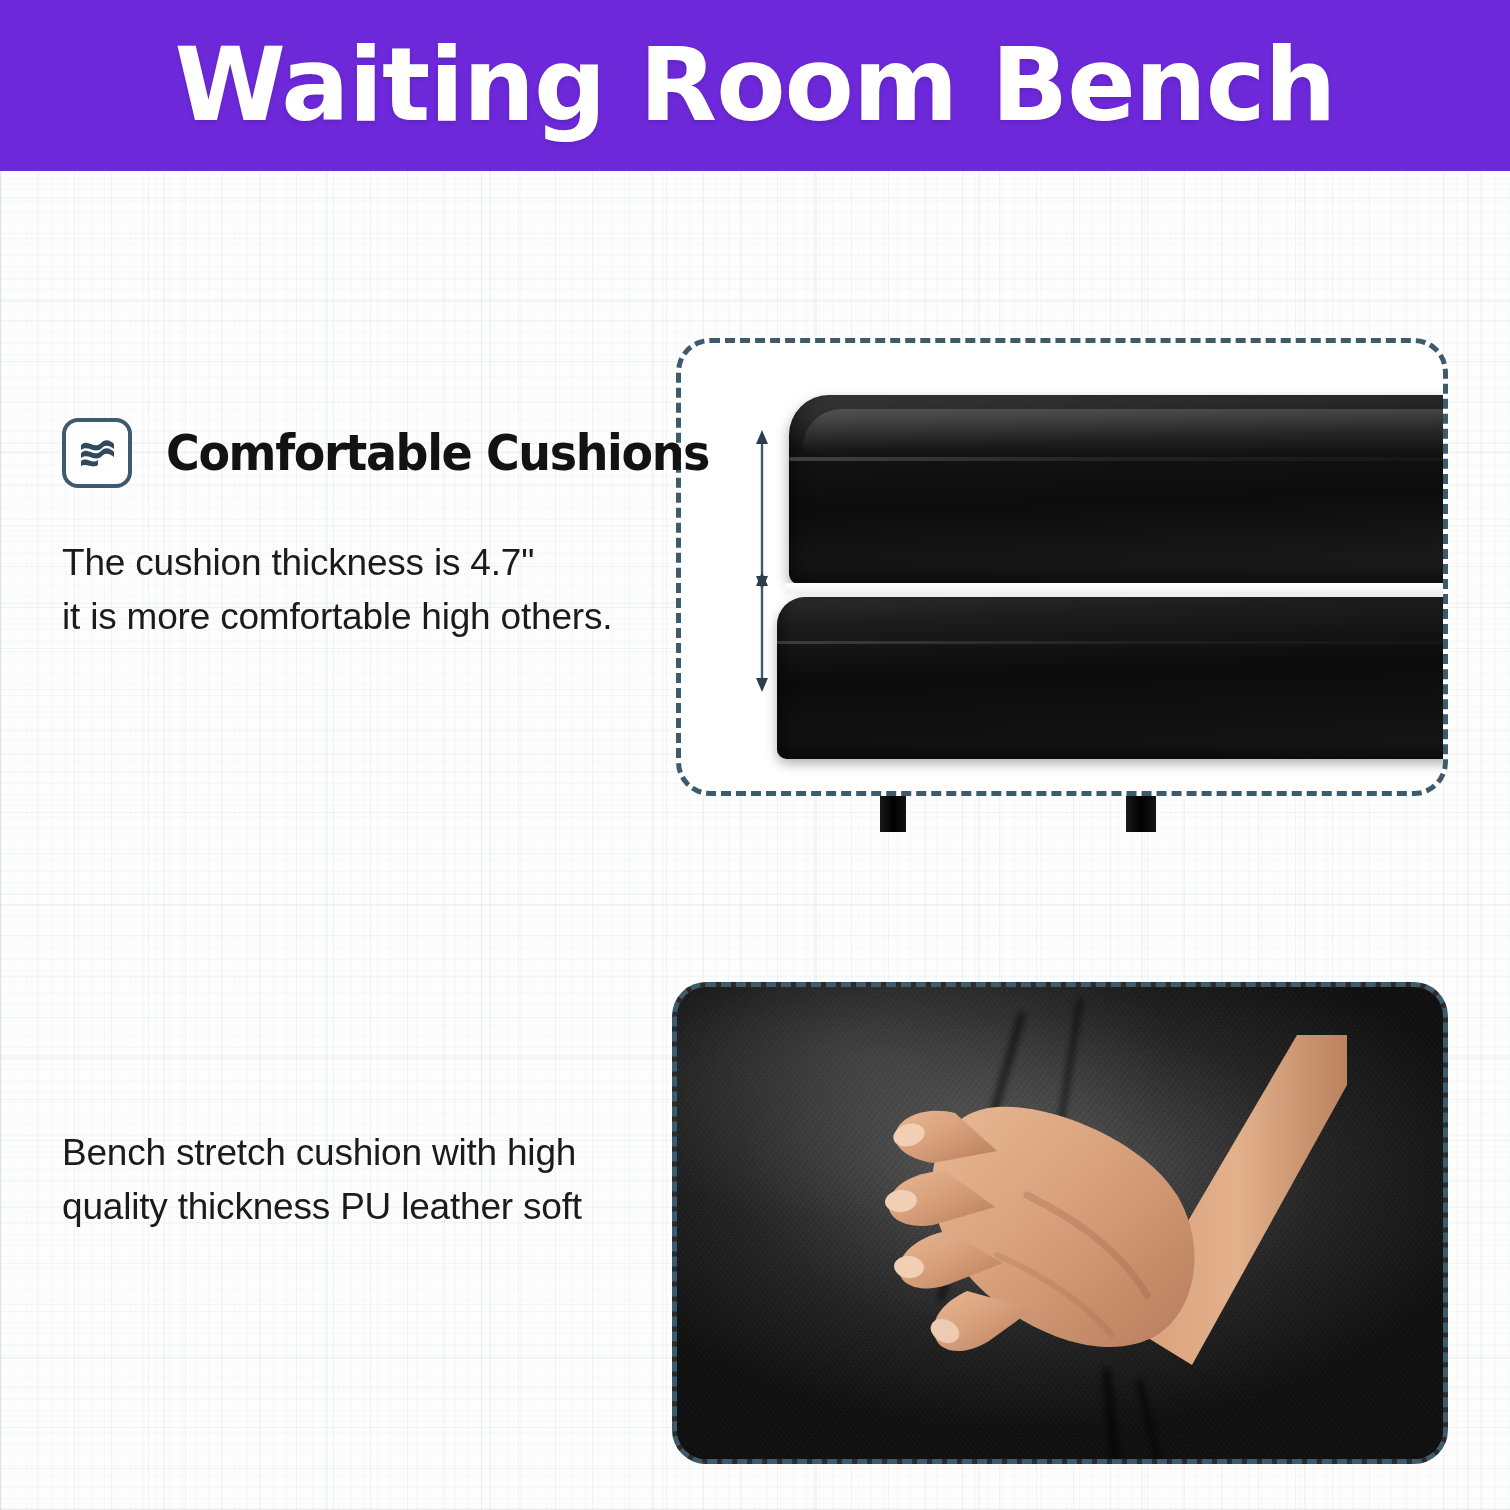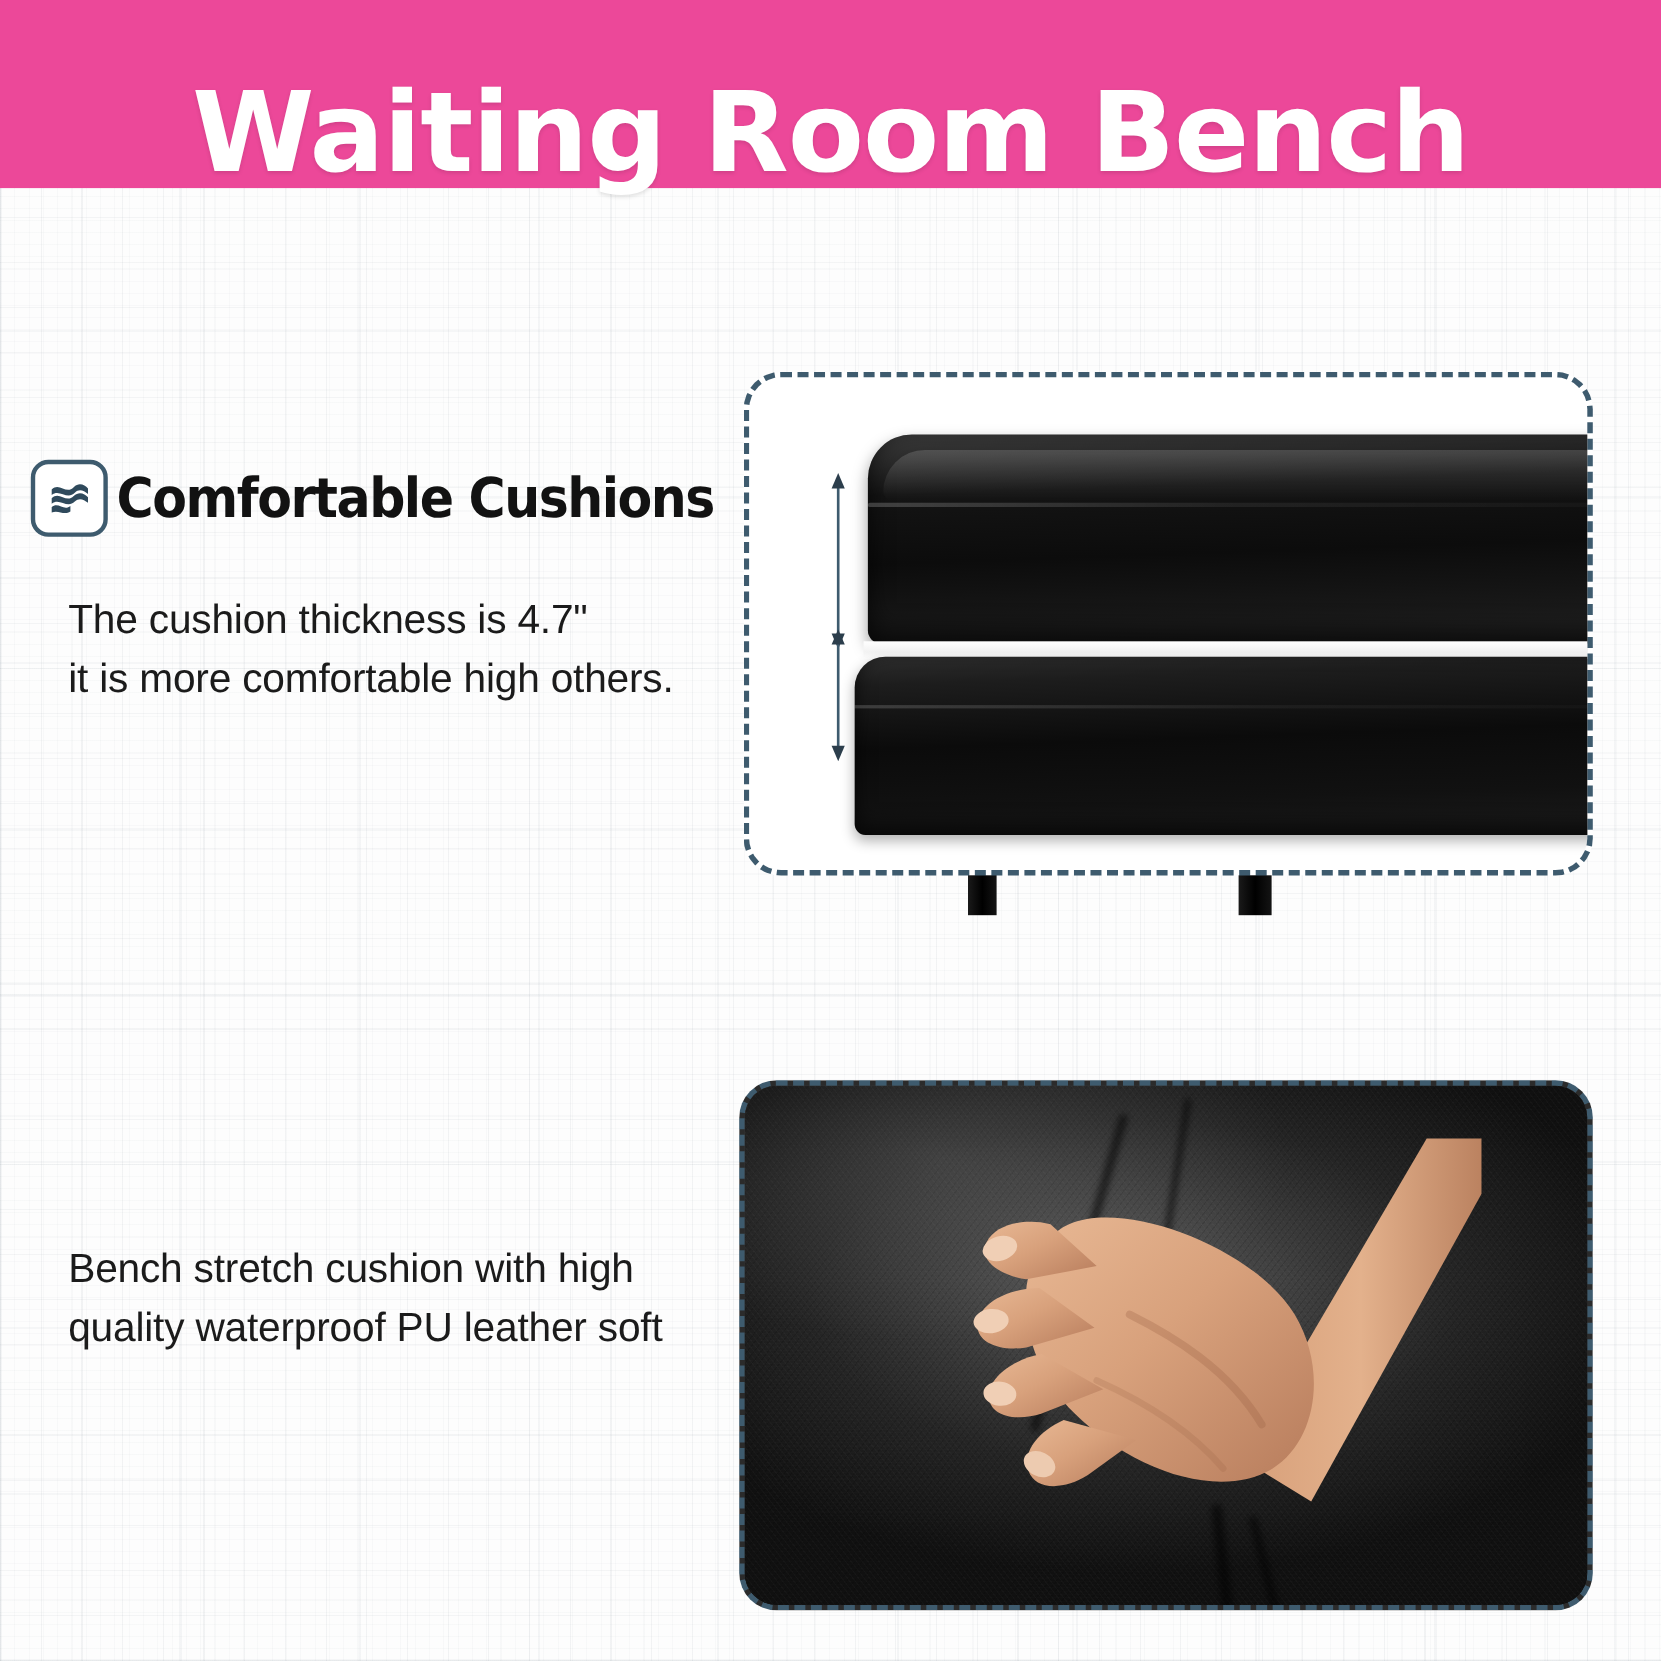--- a/index.html
+++ b/index.html
@@ -23,37 +23,37 @@
   .page::after{
     content:"";position:absolute;inset:0;pointer-events:none;
     background-image:
       repeating-linear-gradient(90deg, rgba(120,135,150,.07) 0 2px, transparent 2px 163px),
       repeating-linear-gradient(0deg,  rgba(120,135,150,.06) 0 2px, transparent 2px 151px);
   }
 
   
   .header{
     position:absolute;left:0;top:0;width:1510px;height:171px;
-    background:#ec4899;display:flex;align-items:flex-end;justify-content:center;
+    background:#6d28d9;display:flex;align-items:center;justify-content:center;
     z-index:5;
   }
   .header-title{
     color:#ffffff;font-size:101px;line-height:1;font-weight:700;
     letter-spacing:-1px;
     font-family:"DejaVu Sans","Liberation Sans",sans-serif;
     text-shadow:0 2px 4px rgba(0,0,0,.12);
     white-space:nowrap;
   }
 
   
   .feature{position:absolute;z-index:4;}
   #feature-1{left:62px;top:418px;width:600px;}
   #feature-2{left:62px;top:1078px;width:600px;}
 
-  .feature-head{display:flex;align-items:center;gap:8px;justify-content:center;}
+  .feature-head{display:flex;align-items:center;gap:34px;}
   .icon-box{
     width:62px;height:62px;flex:0 0 62px;
     border:4px solid #3e5b6e;border-radius:16px;
     background:#ffffff;position:relative;
     display:flex;align-items:center;justify-content:center;
   }
   .icon-box svg{display:block;}
   .feature-title{
     font-size:50px;font-weight:700;color:#121212;line-height:1;
     font-family:"DejaVu Sans","Liberation Sans",sans-serif;
@@ -177,21 +177,21 @@
   </div>
   <div class="feature-body">
     <span class="ln">The cushion thickness is 4.7"</span>
     <span class="ln">it is more comfortable high others.</span>
   </div>
 </div>
 
 <div class="feature" id="feature-2">
   <div class="feature-body">
     <span class="ln">Bench stretch cushion with high</span>
-    <span class="ln">quality waterproof PU leather soft</span>
+    <span class="ln">quality thickness PU leather soft</span>
   </div>
 </div>
 
 <div class="photo-frame" id="photo-frame-top">
   <div class="bench">
     <div class="cushion"></div>
     <div class="gap-line"></div>
     <div class="base"></div>
   </div>
 </div>

